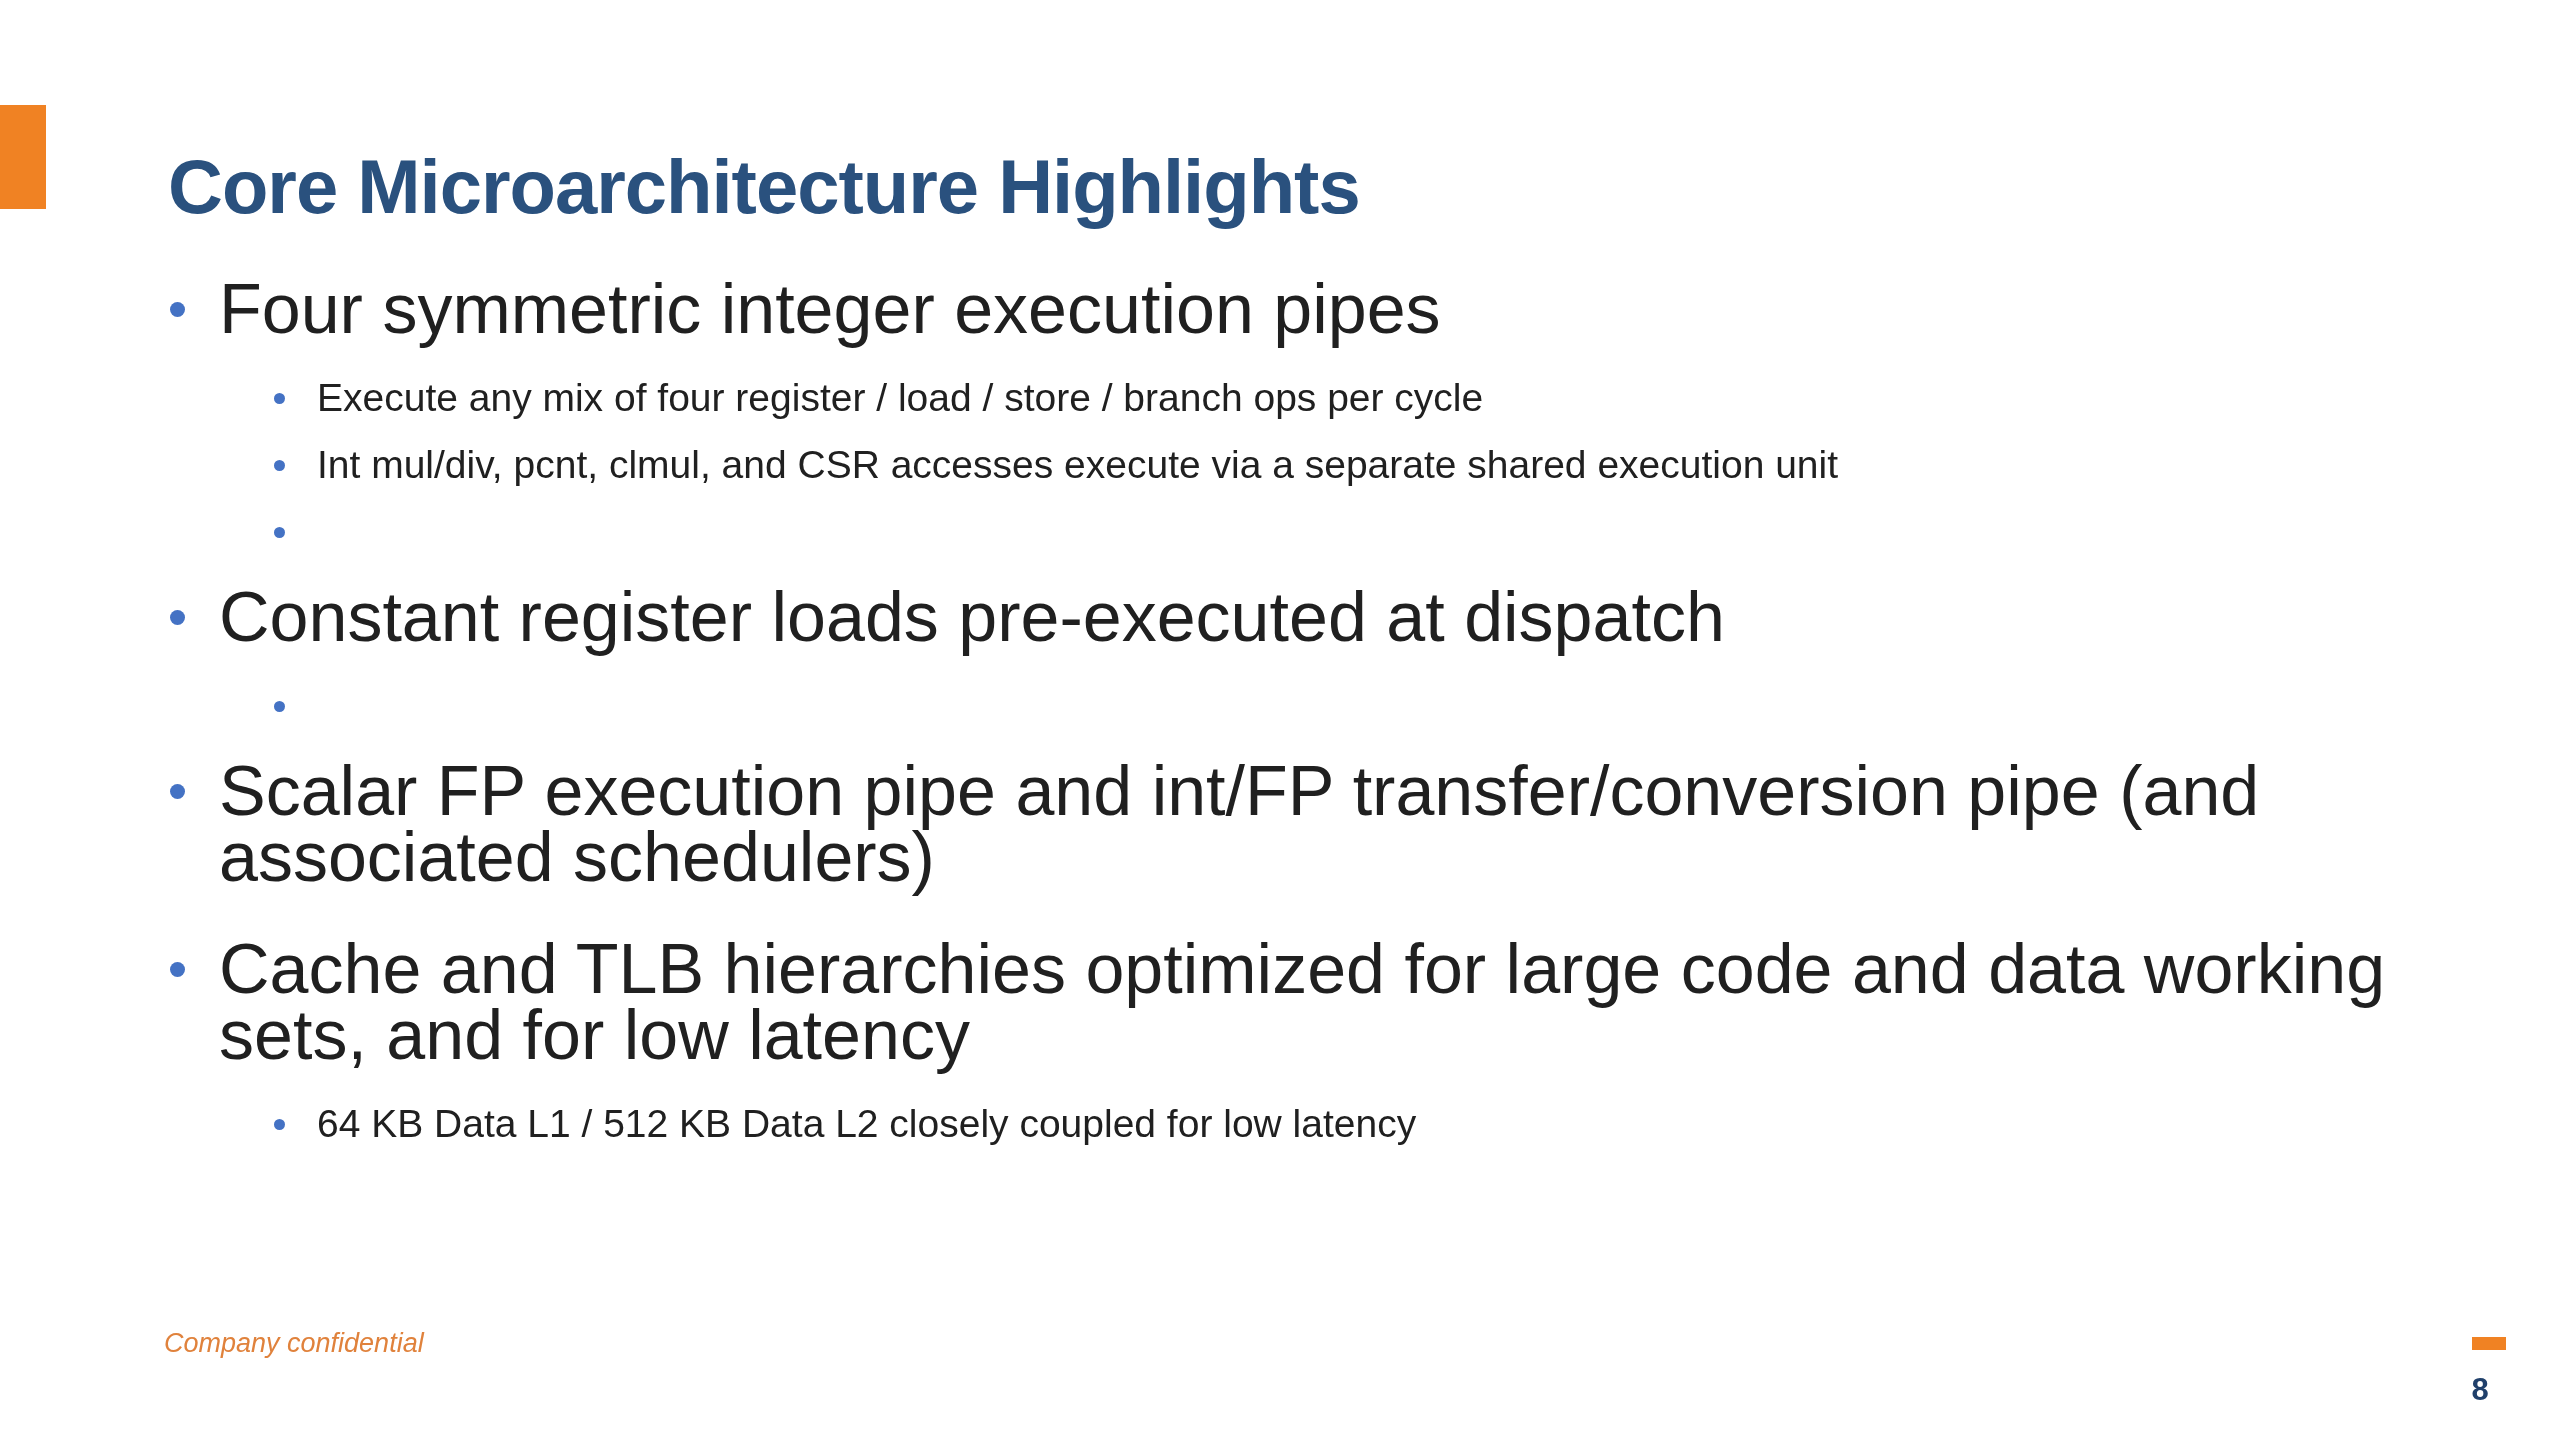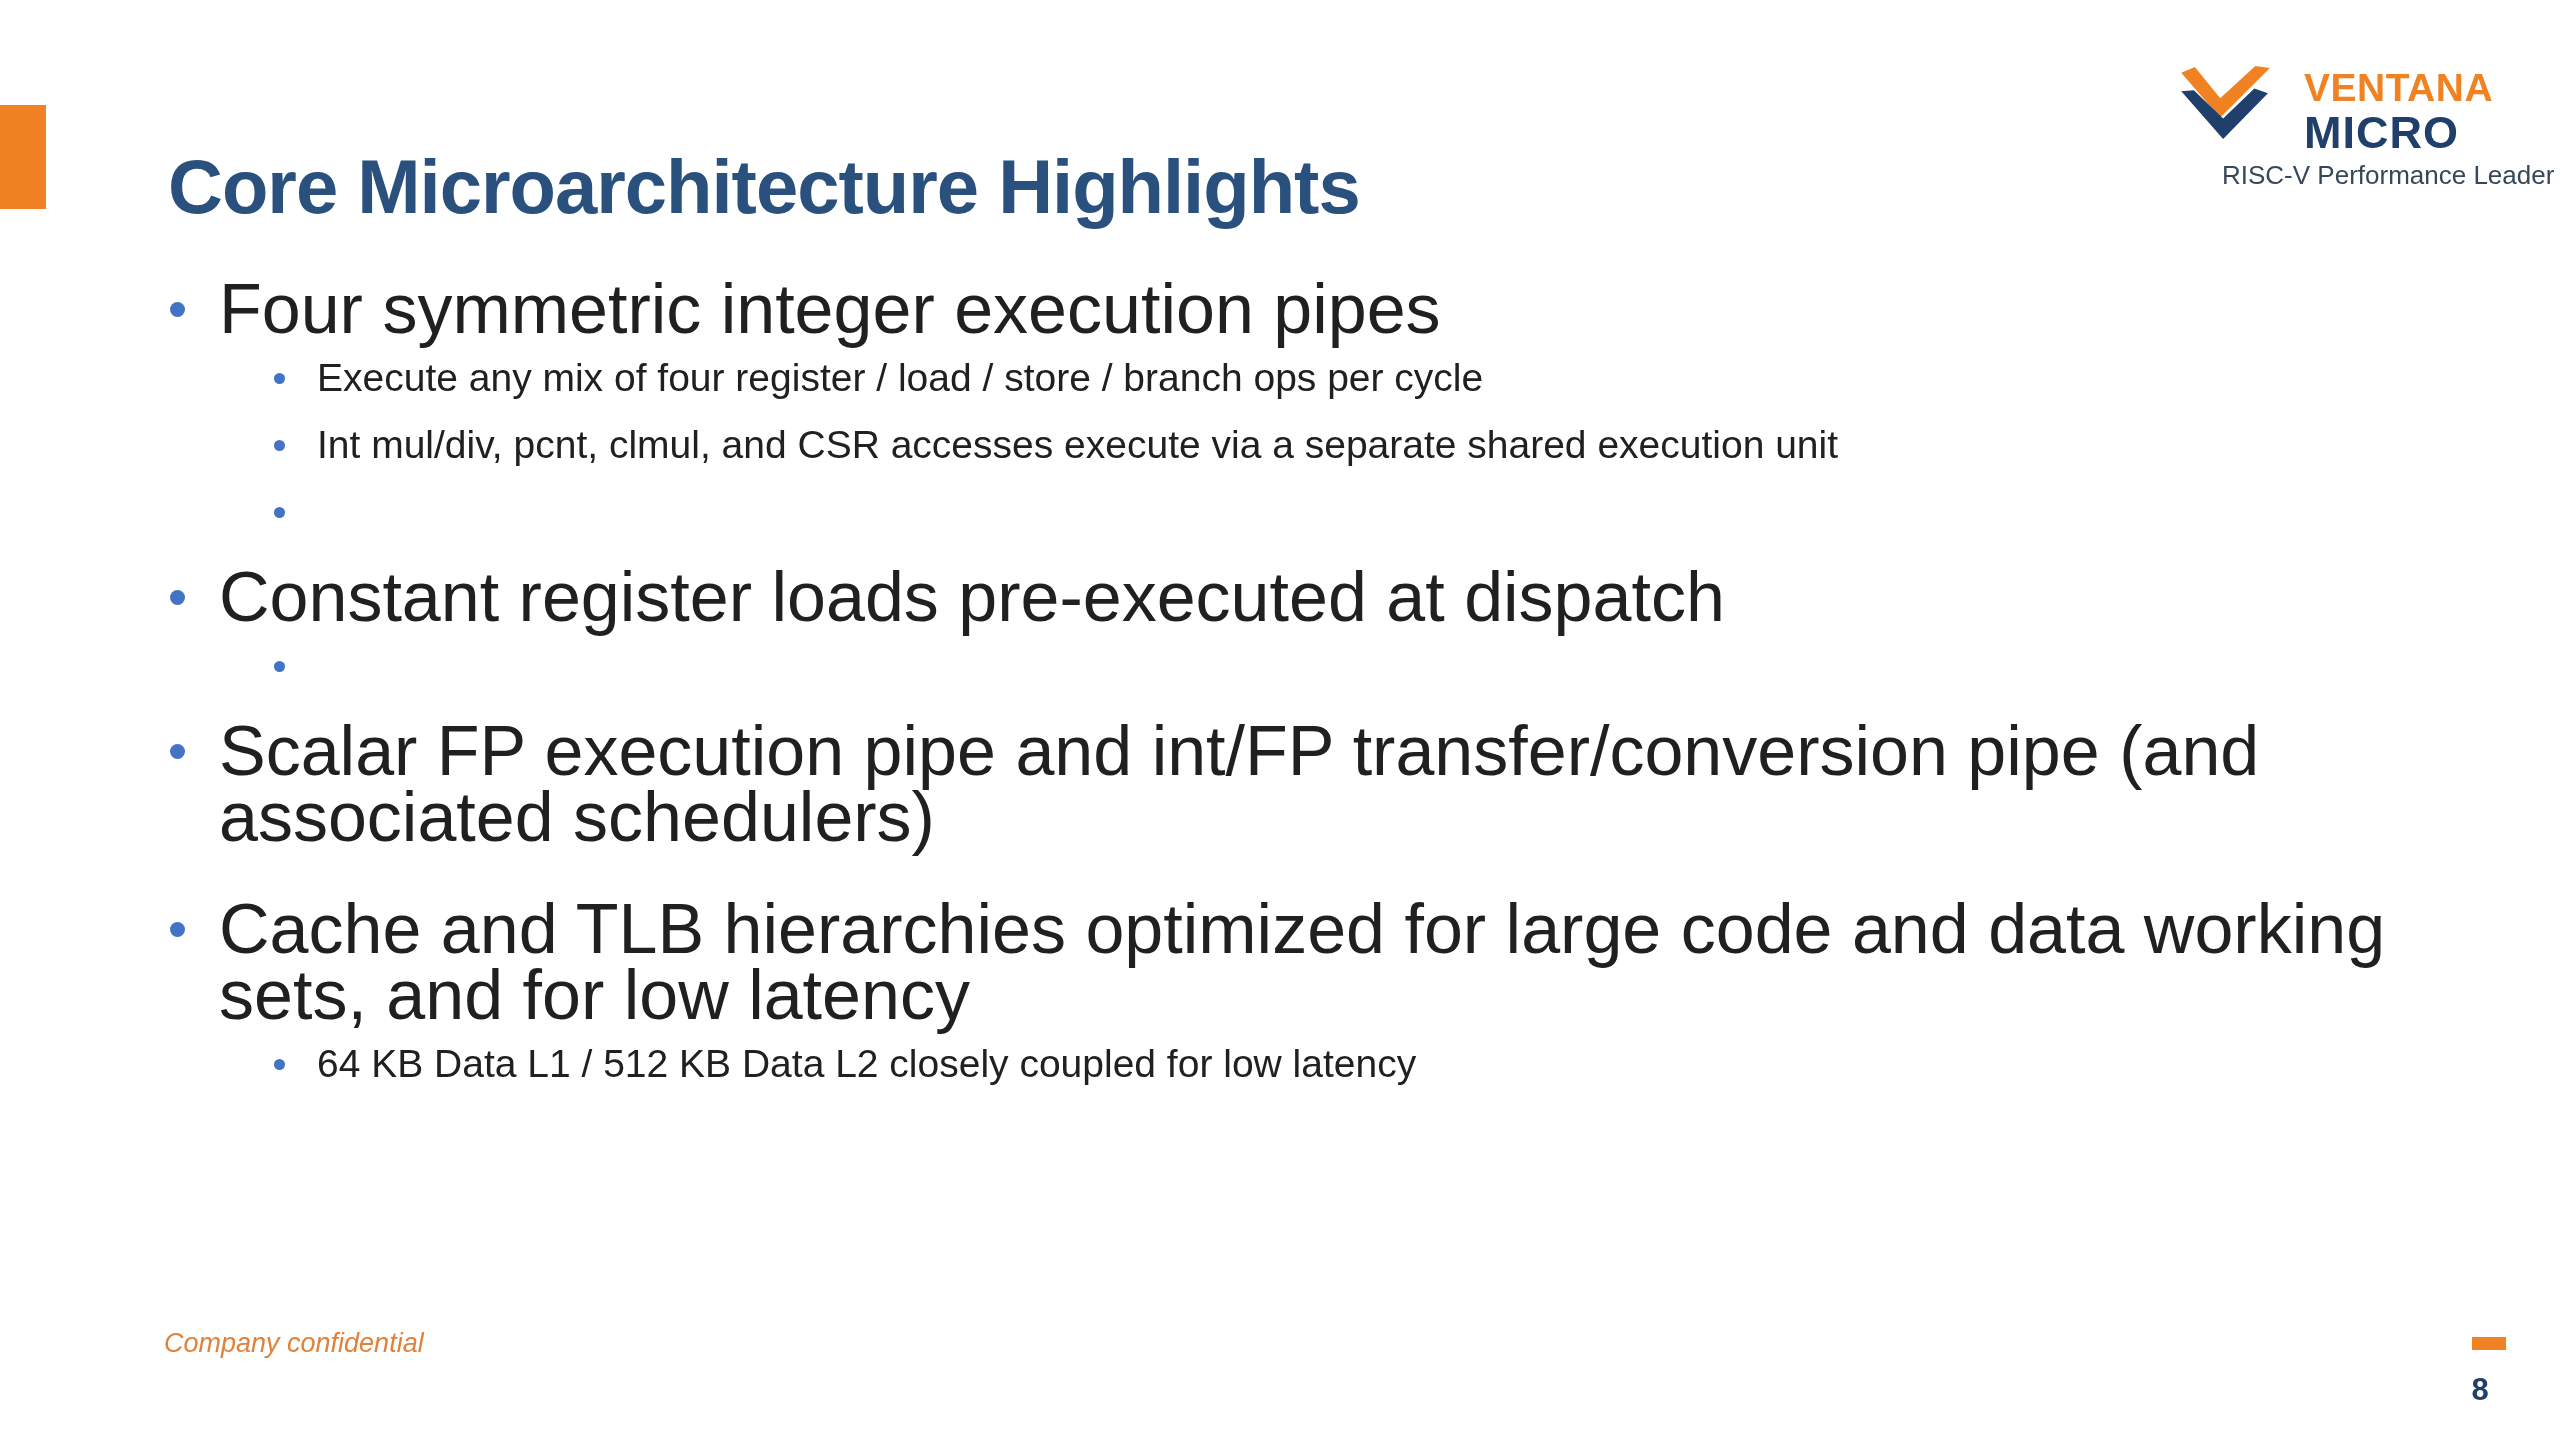--- a/index.html
+++ b/index.html
@@ -84,21 +84,21 @@
     margin-top: 46px;
   }
   .l1:first-child { margin-top: 0; }
   .l1 .dot {
     flex: 0 0 auto;
     width: 15px; height: 15px;
     border-radius: 50%;
     background: var(--bullet_blue, #4472C4);
     margin: 26px 34px 0 2px;
   }
-  .l2-group { margin-top: 10px; }
+  .l2-group { margin-top: 30px; }
   .l2 {
     display: flex;
     align-items: flex-start;
     font-size: 39px;
     line-height: 52px;
     color: var(--text, #202020);
     margin-top: 15px;
   }
   .l2-group .l2:first-child { margin-top: 0; }
   .l2 .dot {
@@ -135,29 +135,20 @@
 </style>
 </head>
 <body>
 
 <div class="slide">
 
   <div class="accent-bar"></div>
 
   <h1 class="title">Core Microarchitecture Highlights</h1>
 
-  <div class="logo">
-    <svg class="mark" viewBox="0 0 100 78" xmlns="http://www.w3.org/2000/svg">
-      <path d="M2 7 L42 53 L93 2 L78 0 L42 33 L16 1 Z" fill="#F08223"></path>
-      <path d="M2 26 L45 75 L91 28 L77 23 L45 54 L15 25 Z" fill="#20406B"></path>
-    </svg>
-    <div class="name1">VENTANA</div>
-    <div class="name2">MICRO</div>
-    <div class="tagline">RISC-V Performance Leader</div>
-  </div>
 
   <div class="content">
   <div class="l1">
     <span class="dot"></span>
     <span class="txt">Four symmetric integer execution pipes</span>
   </div>
 <div class="l2-group">
   <div class="l2">
     <span class="dot"></span>
     <span class="txt">Execute any mix of four register / load / store / branch ops per cycle</span>

